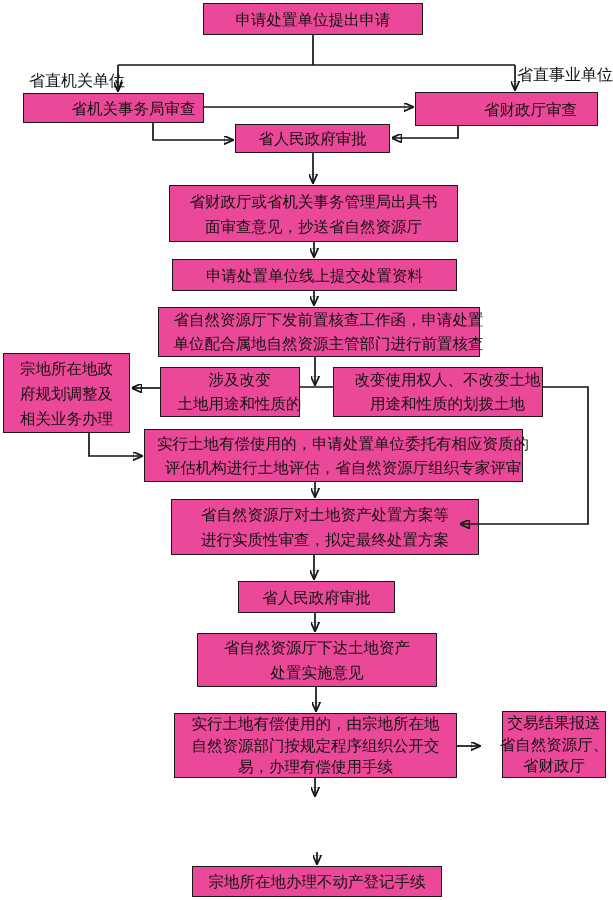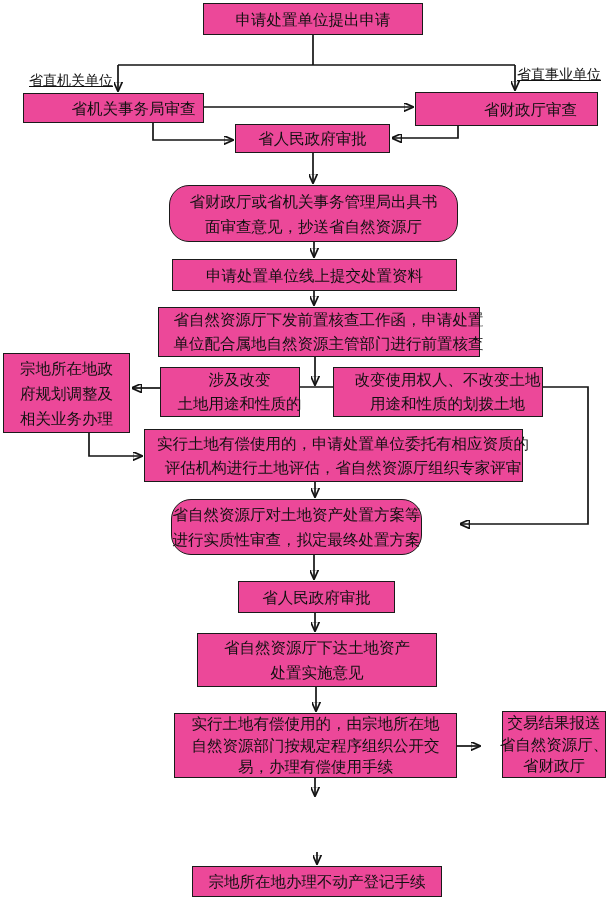--- a/index.html
+++ b/index.html
@@ -22,25 +22,24 @@
     text-align:center;
     white-space:pre;
     font-size:15.5px;
     line-height:25px;
     z-index:1;
   }
   .lh-tight{line-height:21.5px;}
   .lh-mid{line-height:24px;padding-left:19px;}
   .edge-label{
     position:absolute;
-    font-size:14px;
+    font-size:16px;
     line-height:14px;
     white-space:pre;
     z-index:2;
-    text-decoration:underline;
   }
   svg.wires{
     position:absolute;
     left:0;top:0;
     z-index:3;
     pointer-events:none;
   }
   svg.wires line, svg.wires path, svg.wires polyline{
     stroke:#141414;
     stroke-width:1.7;
@@ -56,42 +55,42 @@
 
   <div class="edge-label" style="left:29px;top:74px;">省直机关单位</div>
   <div class="edge-label" style="left:517px;top:68px;">省直事业单位</div>
 
   <div class="node" style="left:23px;top:93px;width:181px;height:30px;padding-left:40px;">省机关事务局审查</div>
 
   <div class="node" style="left:415px;top:92px;width:183px;height:34px;padding-left:48px;">省财政厅审查</div>
 
   <div class="node" style="left:235px;top:124px;width:155px;height:29px;">省人民政府审批</div>
 
-  <div class="node" style="left:169px;top:185px;width:289px;height:57px;border-radius:20px;">省财政厅或省机关事务管理局出具书
+  <div class="node" style="left:169px;top:185px;width:289px;height:57px;">省财政厅或省机关事务管理局出具书
 面审查意见，抄送省自然资源厅</div>
 
   <div class="node" style="left:172px;top:259px;width:285px;height:32px;">申请处置单位线上提交处置资料</div>
 
   <div class="node lh-mid" style="left:158px;top:307px;width:322px;height:50px;">省自然资源厅下发前置核查工作函，申请处置
 单位配合属地自然资源主管部门进行前置核查</div>
 
   <div class="node" style="left:3px;top:353px;width:127px;height:80px;">宗地所在地政
 府规划调整及
 相关业务办理</div>
 
   <div class="node lh-mid" style="left:160px;top:367px;width:140px;height:50px;">涉及改变
 土地用途和性质的</div>
 
   <div class="node lh-mid" style="left:333px;top:367px;width:210px;height:50px;">改变使用权人、不改变土地
 用途和性质的划拨土地</div>
 
   <div class="node lh-mid" style="left:144px;top:429px;width:379px;height:53px;">实行土地有偿使用的，申请处置单位委托有相应资质的
 评估机构进行土地评估，省自然资源厅组织专家评审</div>
 
-  <div class="node" style="left:171px;top:499px;width:251px;height:56px;border-radius:20px;">省自然资源厅对土地资产处置方案等
+  <div class="node" style="left:171px;top:499px;width:308px;height:56px;">省自然资源厅对土地资产处置方案等
 进行实质性审查，拟定最终处置方案</div>
 
   <div class="node" style="left:238px;top:581px;width:157px;height:32px;">省人民政府审批</div>
 
   <div class="node" style="left:197px;top:633px;width:240px;height:54px;">省自然资源厅下达土地资产
 处置实施意见</div>
 
   <div class="node lh-tight" style="left:174px;top:713px;width:283px;height:65px;">实行土地有偿使用的，由宗地所在地
 自然资源部门按规定程序组织公开交
 易，办理有偿使用手续</div>

